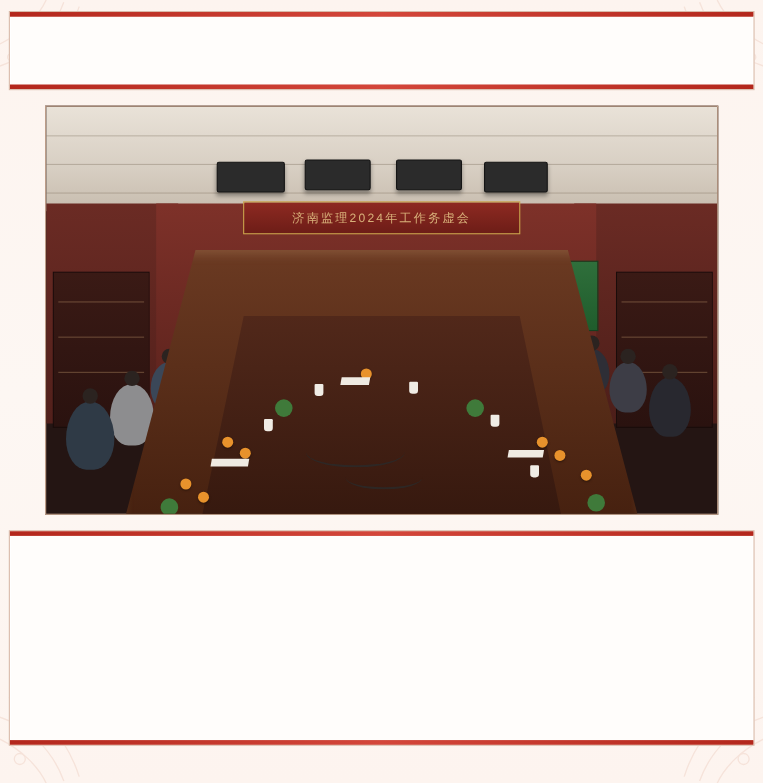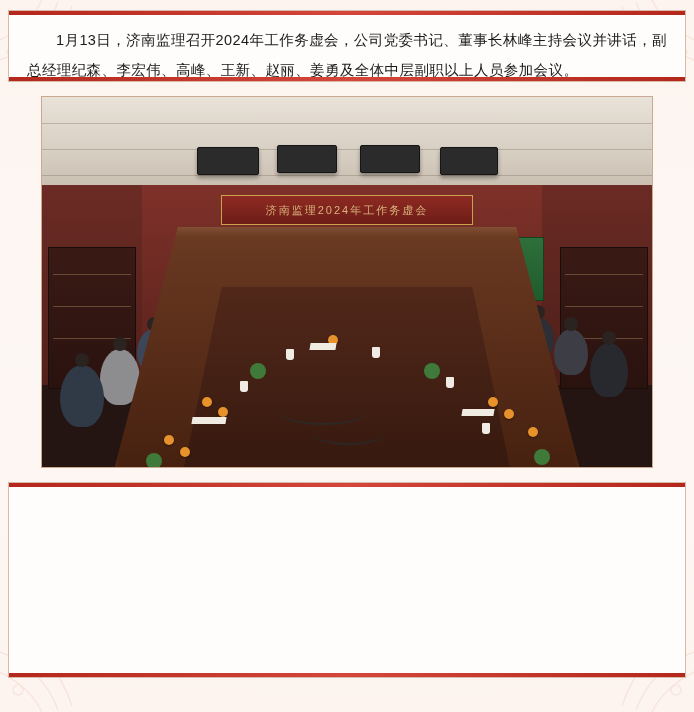--- a/index.html
+++ b/index.html
@@ -115,21 +115,21 @@
   }
   .wall-back {
     position: absolute;
     left: 100px; right: 110px; top: 88px; height: 180px;
     background: linear-gradient(180deg, #7e3129 0%, #5c231d 100%);
   }
   .banner {
     position: absolute;
     left: 50%;
     transform: translateX(-50%);
-    top: 98px;
+    top: 86px;
     width: 250px;
     height: 28px;
     background: linear-gradient(180deg, #8e2a22 0%, #6d1d17 100%);
     border: 1px solid #c9a24a;
     display: flex;
     align-items: center;
     justify-content: center;
     text-align: center;
   }
   .banner-text {
@@ -279,21 +279,20 @@
       <path d="M0,60 C25,52 48,30 58,2"></path>
       <path d="M8,78 C32,70 60,44 72,6"></path>
       <circle cx="18" cy="22" r="5"></circle>
       <circle cx="34" cy="40" r="4"></circle>
     </g>
   </svg>
 
   <div class="text-card" style="height:72px;">
     <div class="bar-top"></div>
     <div class="bar-bottom"></div>
-    <p class="paragraph">1月13日，济南监理召开2024年工作务虚会，公司党委书记、董事长林峰主持会议并讲话，副总经理纪森、李宏伟、高峰、王新、赵丽、姜勇及全体中层副职以上人员参加会议。</p>
   </div>
 
   <div class="photo-wrap">
     <div class="photo">
       <div class="floor"></div>
       <div class="ceiling">
         <div class="ceiling-line" style="top:26px;"></div>
         <div class="ceiling-line" style="top:52px;"></div>
         <div class="ceiling-line" style="top:78px;"></div>
       </div>

